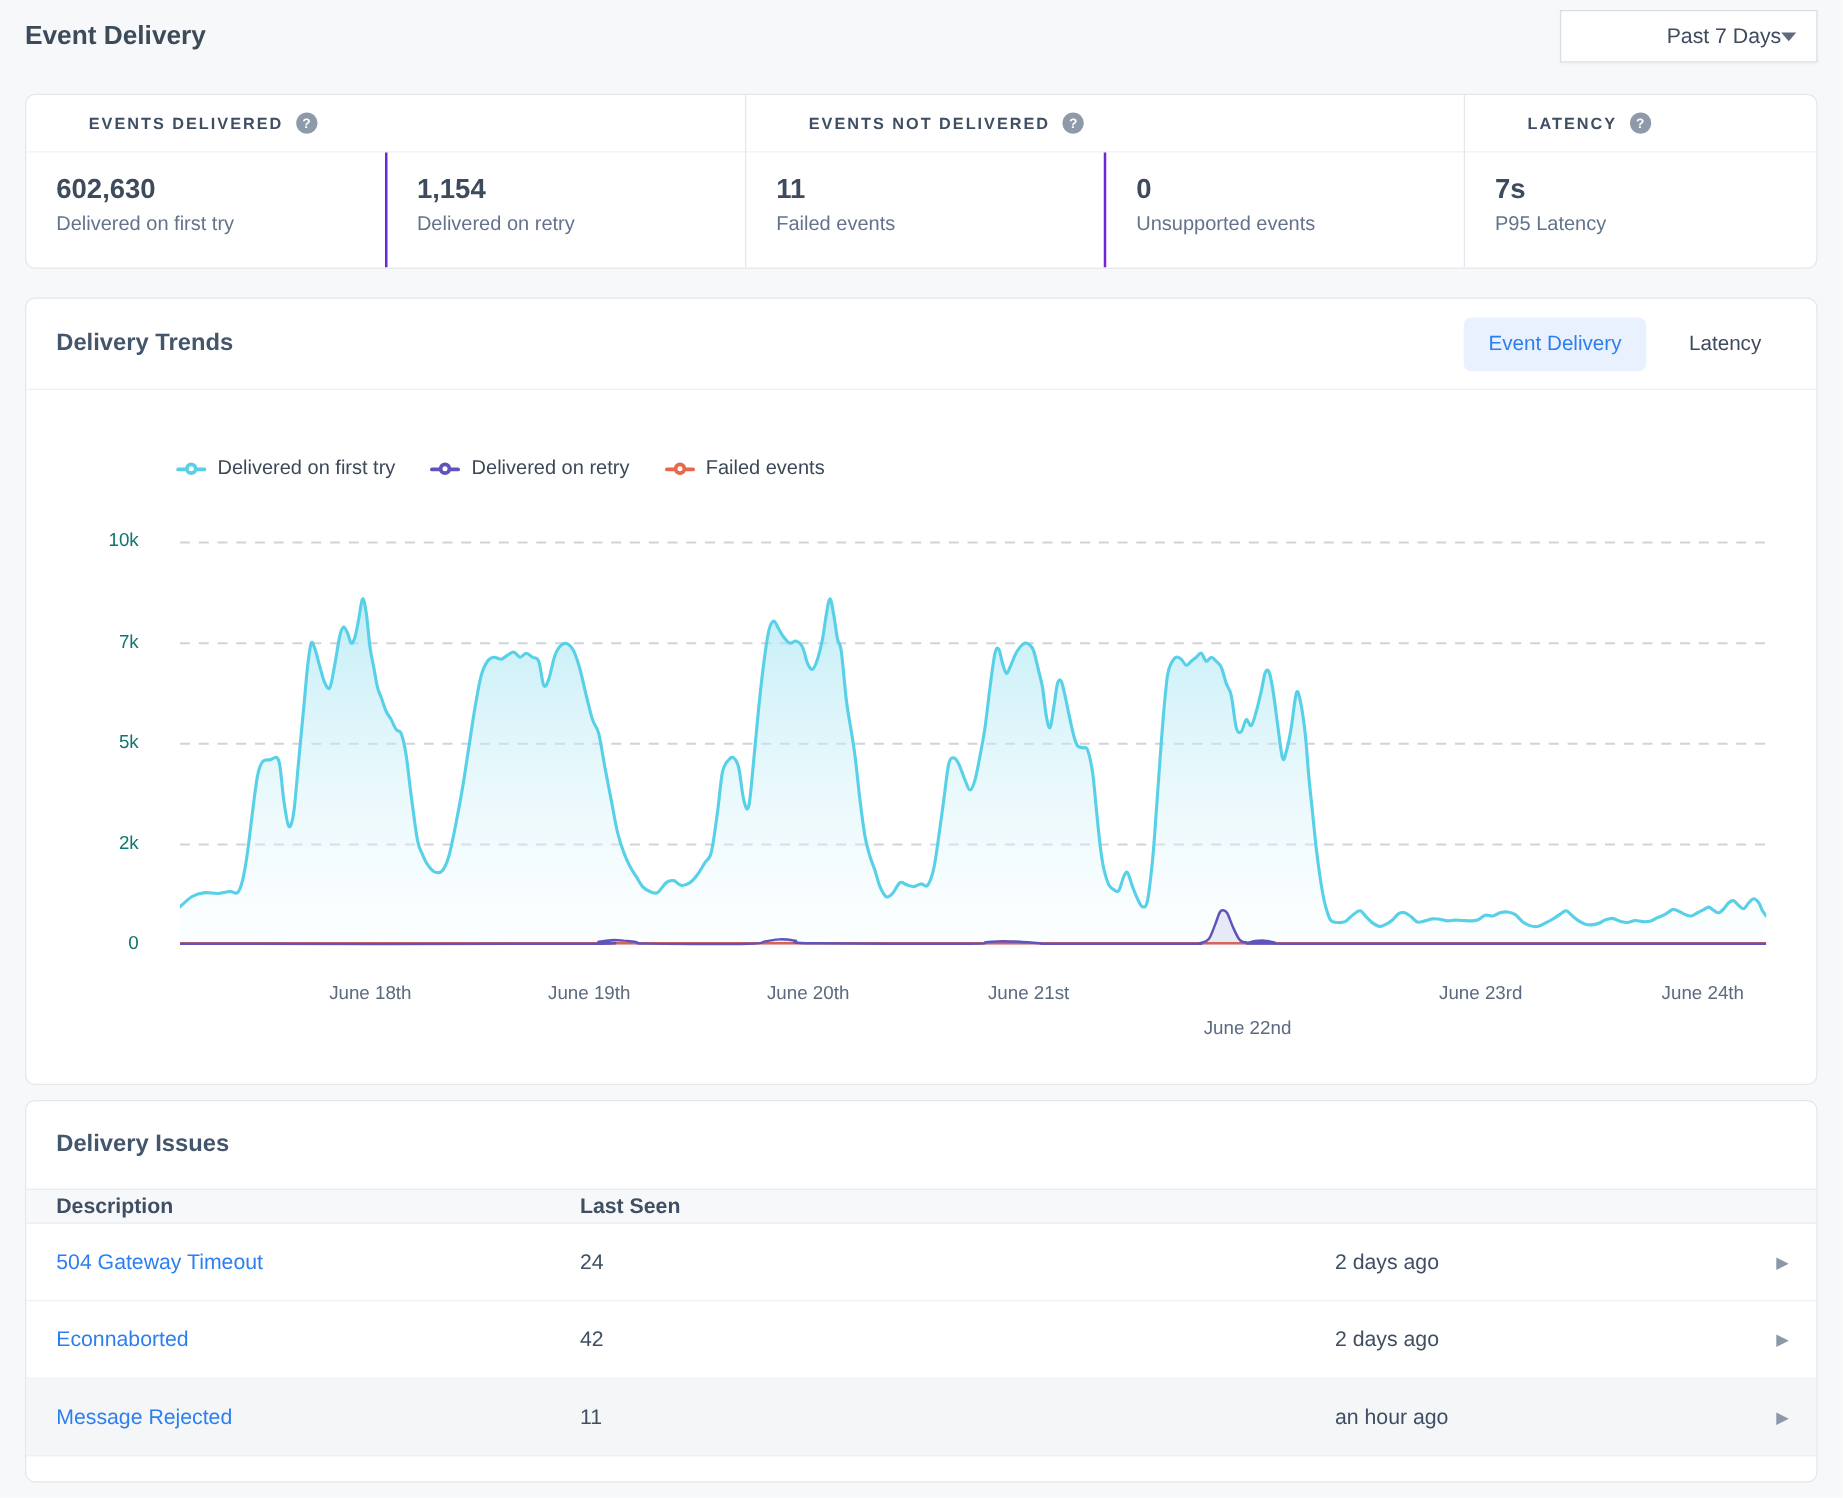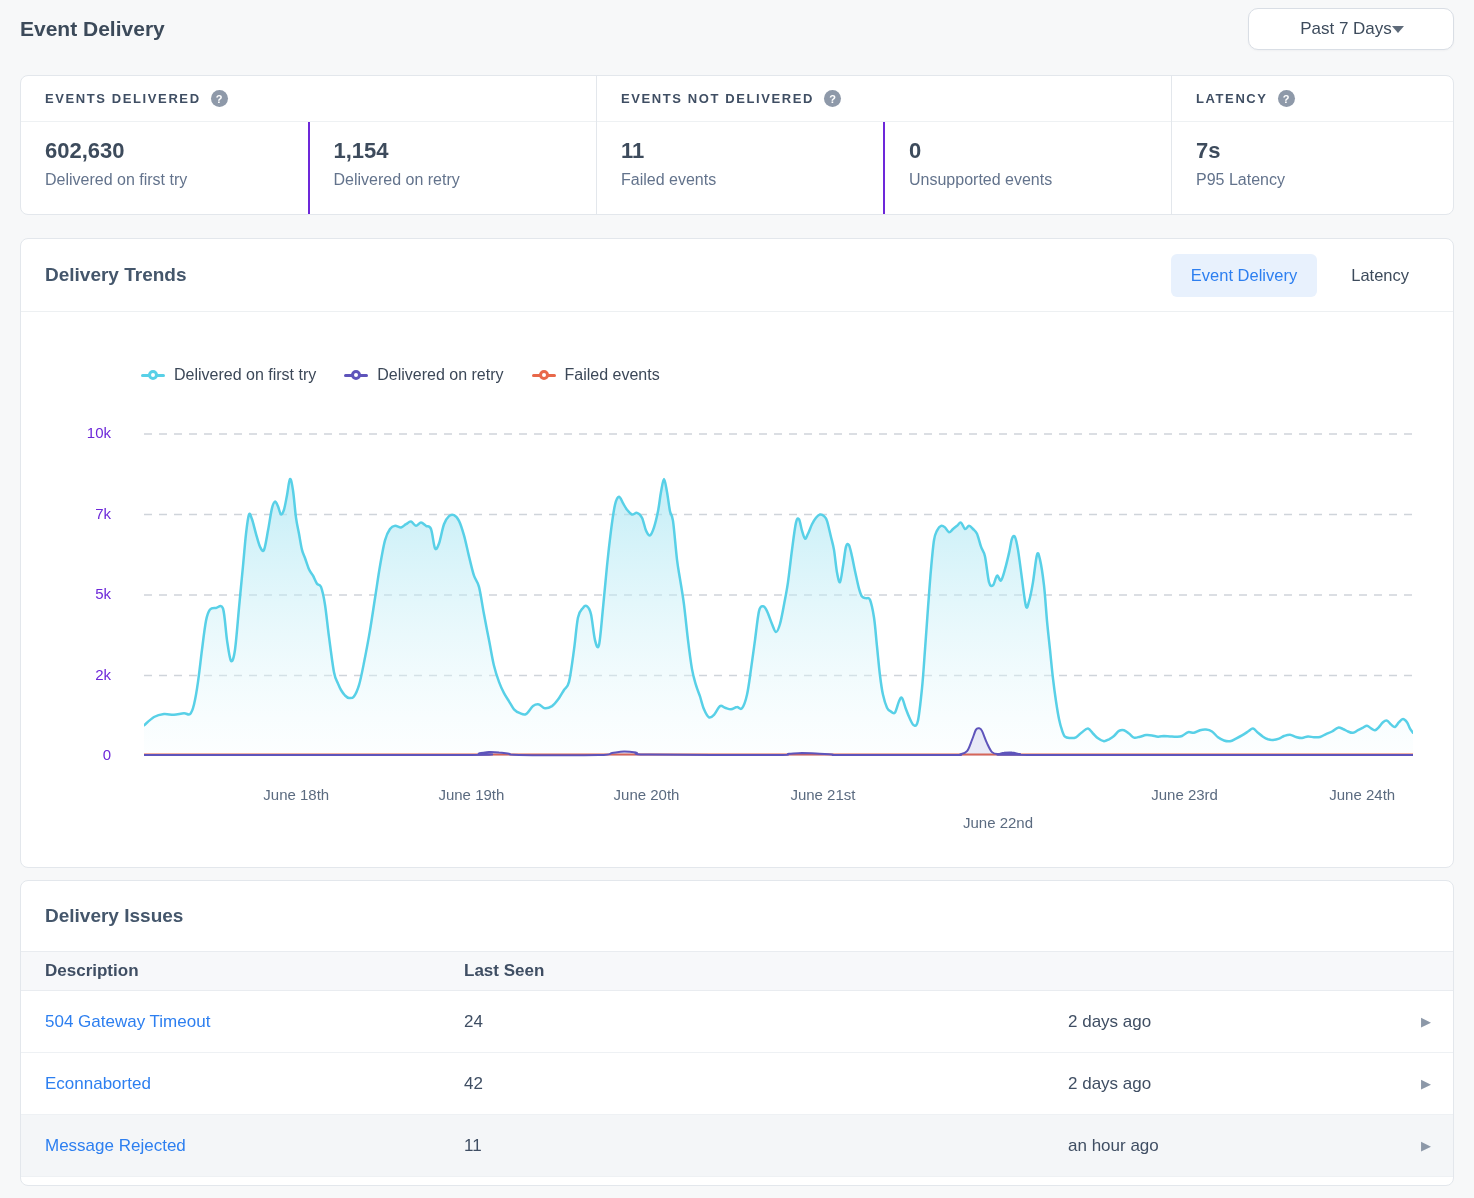--- a/index.html
+++ b/index.html
@@ -10,40 +10,40 @@
     font-family:"Liberation Sans", sans-serif;
     color:#3d4b5c;
   }
   .page { position:relative; width:1474px; height:1198px; }
 
   
   .page-header { position:absolute; top:0; left:20px; right:20px; height:58px;
     display:flex; align-items:center; justify-content:space-between; }
   .page-title { font-size:21px; font-weight:700; color:#3c4a5a; }
   .dropdown { width:206px; height:42px; background:#fff; border:1px solid #d9dee5;
-    border-radius:10px; display:flex; align-items:center; justify-content:center;
+    border-radius:0; display:flex; align-items:center; justify-content:flex-end;
     padding:0 16px 0 18px; box-shadow:0 1px 2px rgba(40,50,70,.04); cursor:pointer; }
   .dropdown-label { font-size:17px; color:#3d4b5c; }
   .caret-down { width:0; height:0; border-left:6px solid transparent;
     border-right:6px solid transparent; border-top:7px solid #5f6b7a; }
 
   
   .card { position:absolute; left:20px; right:20px; background:#fff;
     border:1px solid #e3e7ec; border-radius:8px; }
 
   
   .stats { top:75px; height:140px; display:flex; overflow:hidden; }
   .stat-group { height:100%; }
   .stat-group.g1 { width:575px; }
   .stat-group.g2 { width:575px; border-left:1px solid #e3e7ec; }
   .stat-group.g3 { flex:1; border-left:1px solid #e3e7ec; }
   .group-header { height:46px; display:flex; align-items:center; padding:0 24px;
     border-bottom:1px solid #eef1f3; }
   .group-header .gh-label { font-size:13px; font-weight:700; letter-spacing:1.6px;
-    color:#3f4e63; }
+    color:#3f4e63;margin-left:26px; }
   .help { width:17px; height:17px; border-radius:50%; background:#8e99a9; color:#fff;
     font-size:11px; font-weight:700; display:flex; align-items:center; justify-content:center;
     margin-left:10px; cursor:pointer; flex:none; }
   .cells { display:flex; height:92px; }
   .cell { flex:1; padding:16px 24px 0 24px; }
   .cell + .cell { border-left:2px solid #6d28d9; }
   .cell .value { font-size:22px; font-weight:700; color:#3d4b5c; }
   .cell .label { font-size:16px; color:#63738c; margin-top:7px; }
 
   
@@ -56,28 +56,28 @@
   .tab.active { background:#e8f1fd; color:#2d7ff0; }
 
   .legend { position:absolute; left:120px; top:127px; display:flex; gap:28px; align-items:center; }
   .legend-item { display:flex; align-items:center; gap:9px; font-size:16px; color:#3c4858; cursor:pointer; }
   .lm { position:relative; width:24px; height:10px; flex:none; }
   .lm-line { position:absolute; left:0; right:0; top:3.5px; height:3px; border-radius:2px; }
   .lm-dot { position:absolute; left:7px; top:0; width:10px; height:10px; border-radius:50%;
     background:#fff; border:3px solid #000; }
 
   .ytick { position:absolute; left:28px; width:62px; text-align:right;
-    font-size:15px; color:#6d28d9; }
+    font-size:15px; color:#0f766e; }
   .xtick { position:absolute; width:130px; text-align:center; font-size:15px; color:#5b6b80; }
   .chart-wrap { position:absolute; left:123px; top:190px; width:1269px; height:335px; }
 
   
   .issues { top:880px; height:306px; overflow:hidden; }
   .issues-title-row { height:70px; display:flex; align-items:center; padding:0 24px; }
-  .thead { height:40px; background:#f7f8fa; border-top:1px solid #e9ecf0;
+  .thead { height:28px; background:#f7f8fa; border-top:1px solid #e9ecf0;
     border-bottom:1px solid #e9ecf0; display:grid;
     grid-template-columns:419px 604px 1fr 44px; align-items:center; padding-left:24px;
     font-size:17px; font-weight:700; color:#3f4e63; }
   .trow { height:62px; display:grid; grid-template-columns:419px 604px 1fr 44px;
     align-items:center; padding-left:24px; border-bottom:1px solid #eef1f4;
     font-size:17px; color:#3f4e63; cursor:pointer; }
   .trow.hovered { background:#f4f6f8; }
   .trow .link { color:#2d7ff0; }
   .chev { color:#8c98a8; font-size:13px; justify-self:end; padding-right:22px; }
 </style>

